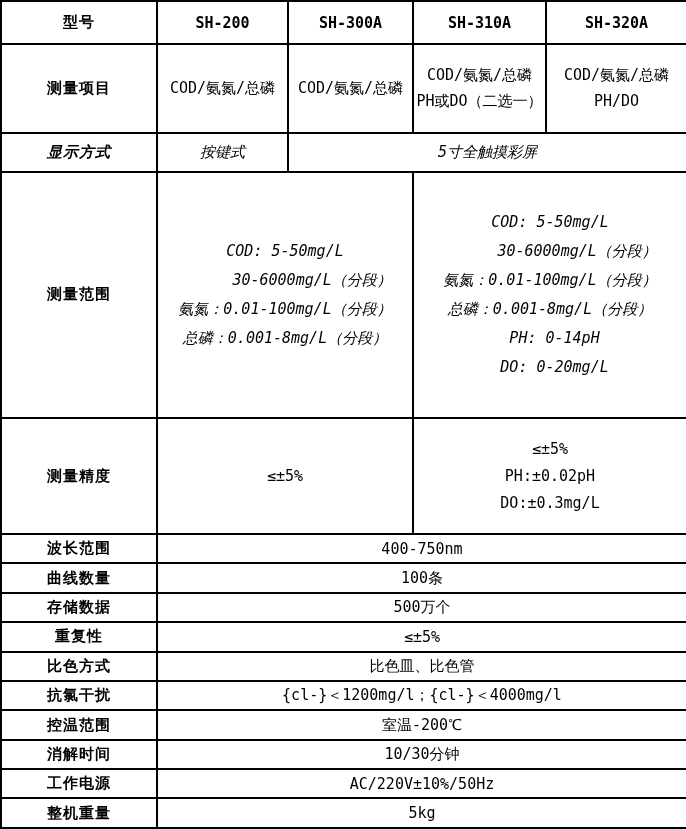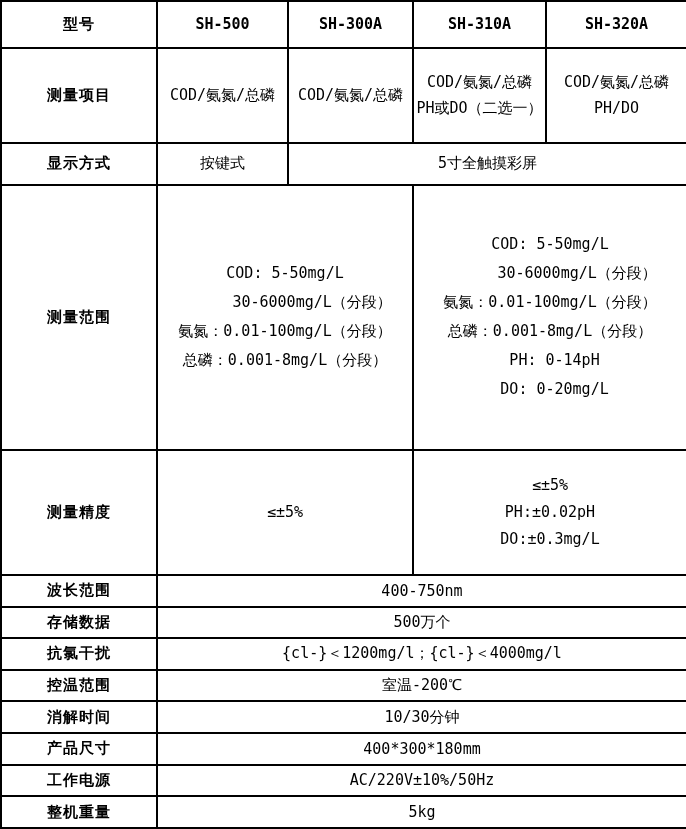--- a/index.html
+++ b/index.html
@@ -37,48 +37,49 @@
     letter-spacing: 1px;
   }
   td.hdr {
     font-weight: bold;
     font-size: 16px;
   }
   .preline { white-space: pre-wrap; }
   .leftal {
     text-align: left;
     padding-left: 9px;
+    font-style: italic;
   }
   .lh29 { line-height: 29px; }
   .lh27 { line-height: 27px; }
   .lh26 { line-height: 26px; }
   tr.r-header  { height: 31px; }
   tr.r-items   { height: 63px; }
-  tr.r-display { height: 28px; }
+  tr.r-display { height: 28px; font-style: italic; }
   tr.r-range   { height: 172px; }
   tr.r-acc     { height: 83px; }
   tr.r-simple  { height: 16px; }
 </style>
 </head>
 <body>
 
 <div class="page">
   <table class="spec">
     <colgroup>
       <col style="width:156px">
       <col style="width:131px">
       <col style="width:125px">
       <col style="width:133px">
       <col style="width:141px">
     </colgroup>
 
     <tbody>
         <tr class="r-header">
       <td class="lbl">型号</td>
-      <td class="hdr">SH-500</td>
+      <td class="hdr">SH-200</td>
       <td class="hdr">SH-300A</td>
       <td class="hdr">SH-310A</td>
       <td class="hdr">SH-320A</td>
     </tr>
 
     <tr class="r-items">
       <td class="lbl">测量项目</td>
       <td class="preline lh26">COD/氨氮/总磷</td>
       <td class="preline lh26">COD/氨氮/总磷</td>
       <td class="preline lh26">COD/氨氮/总磷
@@ -113,40 +114,48 @@
       <td colspan="2" class="preline lh27">≤±5%
 PH:±0.02pH
 DO:±0.3mg/L</td>
     </tr>
 
     <tr class="r-simple">
       <td class="lbl">波长范围</td>
       <td colspan="4">400-750nm</td>
     </tr>
     <tr class="r-simple">
+      <td class="lbl">曲线数量</td>
+      <td colspan="4">100条</td>
+    </tr>
+    <tr class="r-simple">
       <td class="lbl">存储数据</td>
       <td colspan="4">500万个</td>
+    </tr>
+    <tr class="r-simple">
+      <td class="lbl">重复性</td>
+      <td colspan="4">≤±5%</td>
+    </tr>
+    <tr class="r-simple">
+      <td class="lbl">比色方式</td>
+      <td colspan="4">比色皿、比色管</td>
     </tr>
     <tr class="r-simple">
       <td class="lbl">抗氯干扰</td>
       <td colspan="4">{cl-}＜1200mg/l；{cl-}＜4000mg/l</td>
     </tr>
     <tr class="r-simple">
       <td class="lbl">控温范围</td>
       <td colspan="4">室温-200℃</td>
     </tr>
     <tr class="r-simple">
       <td class="lbl">消解时间</td>
       <td colspan="4">10/30分钟</td>
     </tr>
     <tr class="r-simple">
-      <td class="lbl">产品尺寸</td>
-      <td colspan="4">400*300*180mm</td>
-    </tr>
-    <tr class="r-simple">
       <td class="lbl">工作电源</td>
       <td colspan="4">AC/220V±10%/50Hz</td>
     </tr>
     <tr class="r-simple">
       <td class="lbl">整机重量</td>
       <td colspan="4">5kg</td>
     </tr>
   </tbody>
     </table>
 </div>

